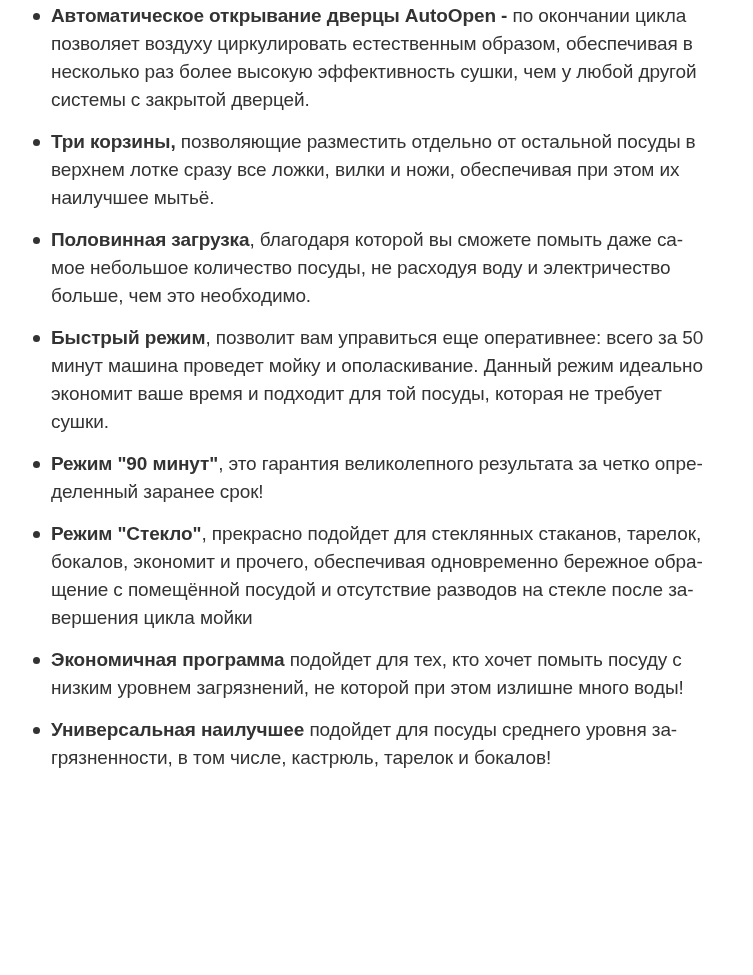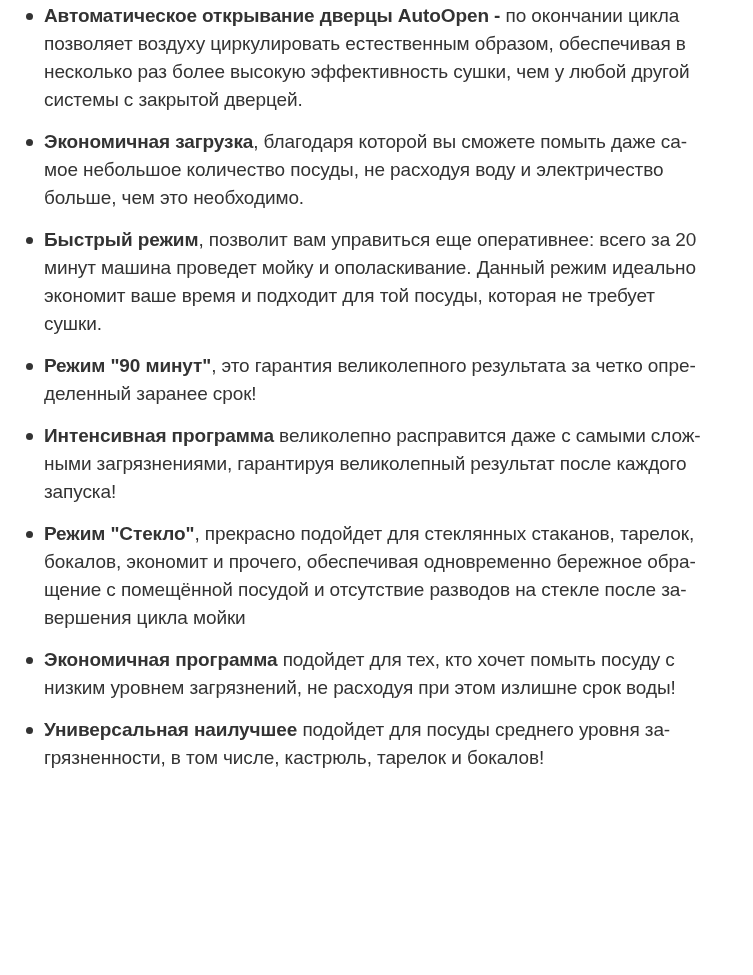--- a/index.html
+++ b/index.html
@@ -15,21 +15,21 @@
   body {
     width: 753px;
     min-height: 975px;
     overflow-x: hidden;
     font-family: "Liberation Sans", sans-serif;
     color: var(--text-color);
   }
   ul.feature-list {
     list-style: none;
     margin: 0;
-    padding: 2px 0 0 8px;
+    padding: 2px 0 0 15px;
   }
   ul.feature-list > li {
     position: relative;
     padding-left: 36px;
     margin: 0 0 14px 0;
   }
   .bullet-dot {
     position: absolute;
     left: 18px;
     top: 11px;
@@ -55,52 +55,52 @@
 <ul class="feature-list">
   <li>
       <span class="bullet-dot"></span>
       <p class="feature-text"><b>Автоматическое открывание дверцы AutoOpen -</b><span> по окончании цикла
 позволяет воздуху циркулировать естественным образом, обеспечивая в
 несколько раз более высокую эффективность сушки, чем у любой другой
 системы с закрытой дверцей.</span></p>
     </li>
   <li>
       <span class="bullet-dot"></span>
-      <p class="feature-text"><b>Экономичная загрузка</b><span>, благодаря которой вы сможете помыть даже са-
+      <p class="feature-text"><b>Три корзины,</b><span> позволяющие разместить отдельно от остальной посуды в
+верхнем лотке сразу все ложки, вилки и ножи, обеспечивая при этом их
+наилучшее мытьё.</span></p>
+    </li>
+  <li>
+      <span class="bullet-dot"></span>
+      <p class="feature-text"><b>Половинная загрузка</b><span>, благодаря которой вы сможете помыть даже са-
 мое небольшое количество посуды, не расходуя воду и электричество
 больше, чем это необходимо.</span></p>
     </li>
   <li>
       <span class="bullet-dot"></span>
-      <p class="feature-text"><b>Быстрый режим</b><span>, позволит вам управиться еще оперативнее: всего за 20
+      <p class="feature-text"><b>Быстрый режим</b><span>, позволит вам управиться еще оперативнее: всего за 50
 минут машина проведет мойку и ополаскивание. Данный режим идеально
 экономит ваше время и подходит для той посуды, которая не требует
 сушки.</span></p>
     </li>
   <li>
       <span class="bullet-dot"></span>
       <p class="feature-text"><b>Режим "90 минут"</b><span>, это гарантия великолепного результата за четко опре-
 деленный заранее срок!</span></p>
     </li>
   <li>
       <span class="bullet-dot"></span>
-      <p class="feature-text"><b>Интенсивная программа</b><span> великолепно расправится даже с самыми слож-
-ными загрязнениями, гарантируя великолепный результат после каждого
-запуска!</span></p>
-    </li>
-  <li>
-      <span class="bullet-dot"></span>
       <p class="feature-text"><b>Режим "Стекло"</b><span>, прекрасно подойдет для стеклянных стаканов, тарелок,
 бокалов, экономит и прочего, обеспечивая одновременно бережное обра-
 щение с помещённой посудой и отсутствие разводов на стекле после за-
 вершения цикла мойки</span></p>
     </li>
   <li>
       <span class="bullet-dot"></span>
       <p class="feature-text"><b>Экономичная программа</b><span> подойдет для тех, кто хочет помыть посуду с
-низким уровнем загрязнений, не расходуя при этом излишне срок воды!</span></p>
+низким уровнем загрязнений, не которой при этом излишне много воды!</span></p>
     </li>
   <li>
       <span class="bullet-dot"></span>
       <p class="feature-text"><b>Универсальная наилучшее</b><span> подойдет для посуды среднего уровня за-
 грязненности, в том числе, кастрюль, тарелок и бокалов!</span></p>
     </li>
 </ul>
 
 </body></html>

